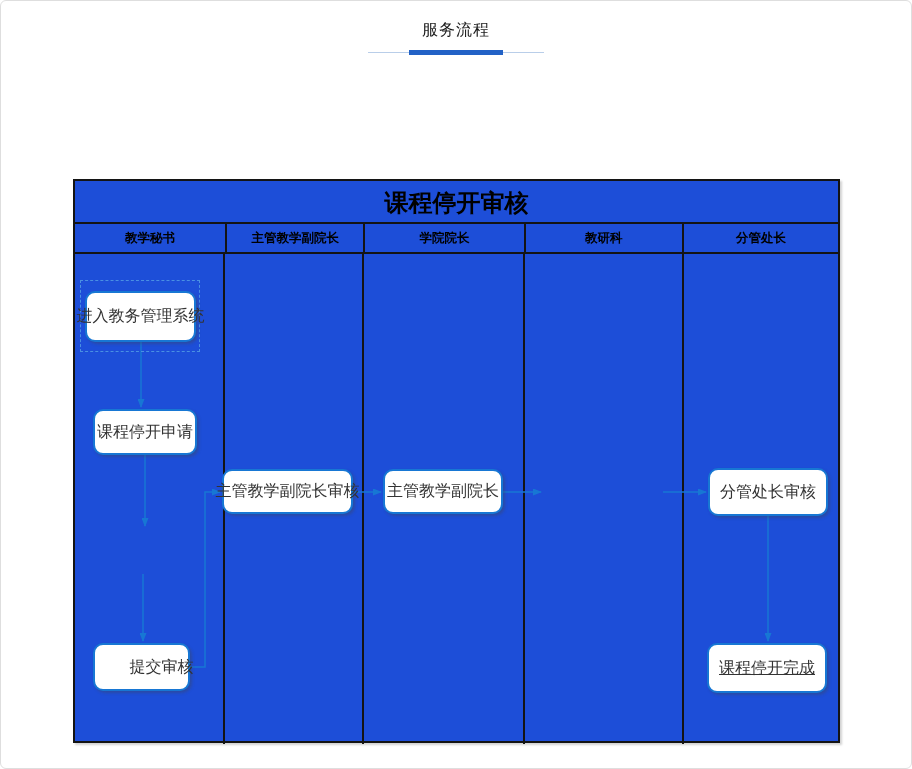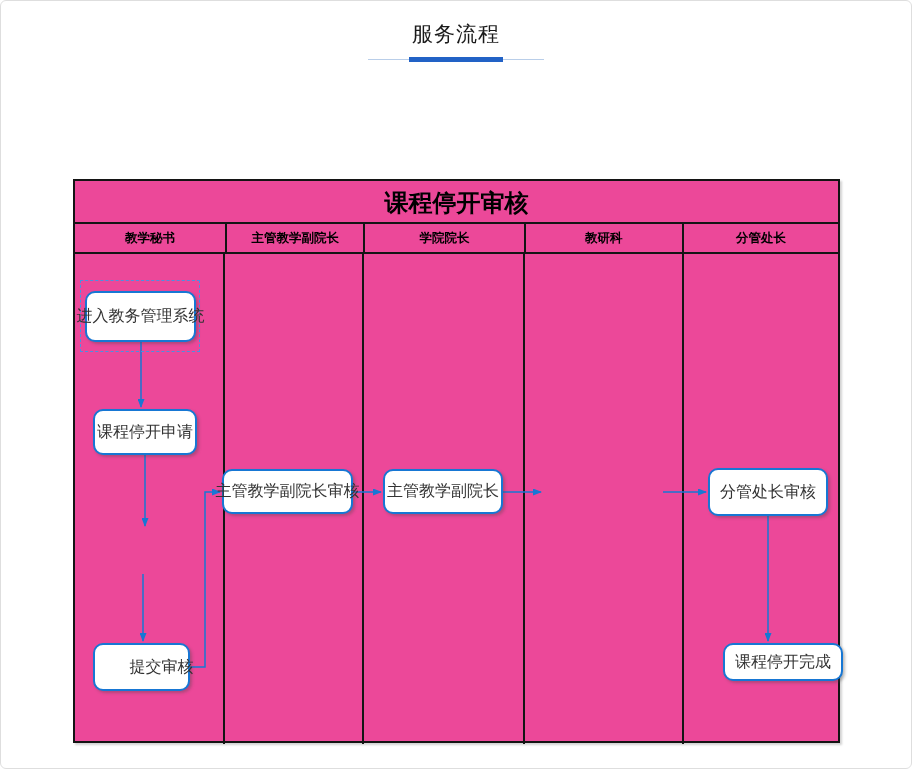--- a/index.html
+++ b/index.html
@@ -12,28 +12,28 @@
   }
   *{box-sizing:border-box;}
   html,body{margin:0;padding:0;background:#fff;}
   body{font-family:"Liberation Sans","DejaVu Sans",sans-serif;}
   .page{
     position:relative;width:912px;height:769px;background:#fff;
     border:1px solid #dedede;border-radius:6px;overflow:hidden;
   }
   
   .page-header{padding-top:19px;text-align:center;}
-  .page-title{margin:0;font-size:21px;font-weight:400;color:#1a1a1a;letter-spacing:1px;}
+  .page-title{margin:0;font-size:16px;font-weight:400;color:#1a1a1a;letter-spacing:1px;}
   .title-underline{position:relative;width:176px;height:5px;margin:9px auto 0;}
   .title-underline .thin-line{position:absolute;top:2px;left:0;right:0;height:1px;background:var(--accent-line);}
   .title-underline .thick-bar{position:absolute;top:0;left:50%;transform:translateX(-50%);width:94px;height:5px;background:var(--accent-bar);}
   
   .flowchart{
     position:absolute;left:72px;top:178px;width:767px;height:564px;
-    border:2px solid var(--table-border);background:#ec4899;
+    border:2px solid var(--table-border);background:#1d4ed8;
     box-shadow:2px 2px 2px rgba(0,0,0,0.18);
   }
   .fc-title{
     height:43px;border-bottom:2px solid var(--table-border);
     text-align:center;line-height:43px;font-size:24px;font-weight:bold;color:#000;
   }
   .fc-head{display:flex;height:30px;border-bottom:2px solid var(--table-border);}
   .lane-h{
     height:100%;display:flex;align-items:center;justify-content:center;
     font-size:12.5px;font-weight:bold;color:#000;
@@ -56,21 +56,21 @@
     box-shadow:2px 2px 3px rgba(70,70,70,0.35);cursor:default;
   }
   .n0{left:10px;top:37px;width:111px;height:51px;}
   .n1{left:18px;top:155px;width:104px;height:46px;}
   .n2{left:18px;top:274px;width:104px;height:46px;}
   .n3{left:18px;top:389px;width:97px;height:48px;padding-left:40px;}
   .n4{left:147px;top:215px;width:131px;height:45px;}
   .n5{left:308px;top:215px;width:120px;height:45px;}
   .n6{left:468px;top:214px;width:120px;height:46px;}
   .n7{left:633px;top:214px;width:120px;height:48px;}
-  .n8{left:648px;top:389px;width:120px;height:38px;}
+  .n8{left:632px;top:389px;width:120px;height:50px;text-decoration:underline;}
 </style>
 </head>
 <body>
 
 <div class="page">
 
   <header class="page-header">
     <h1 class="page-title">服务流程</h1>
     <div class="title-underline">
       <span class="thin-line"></span>

